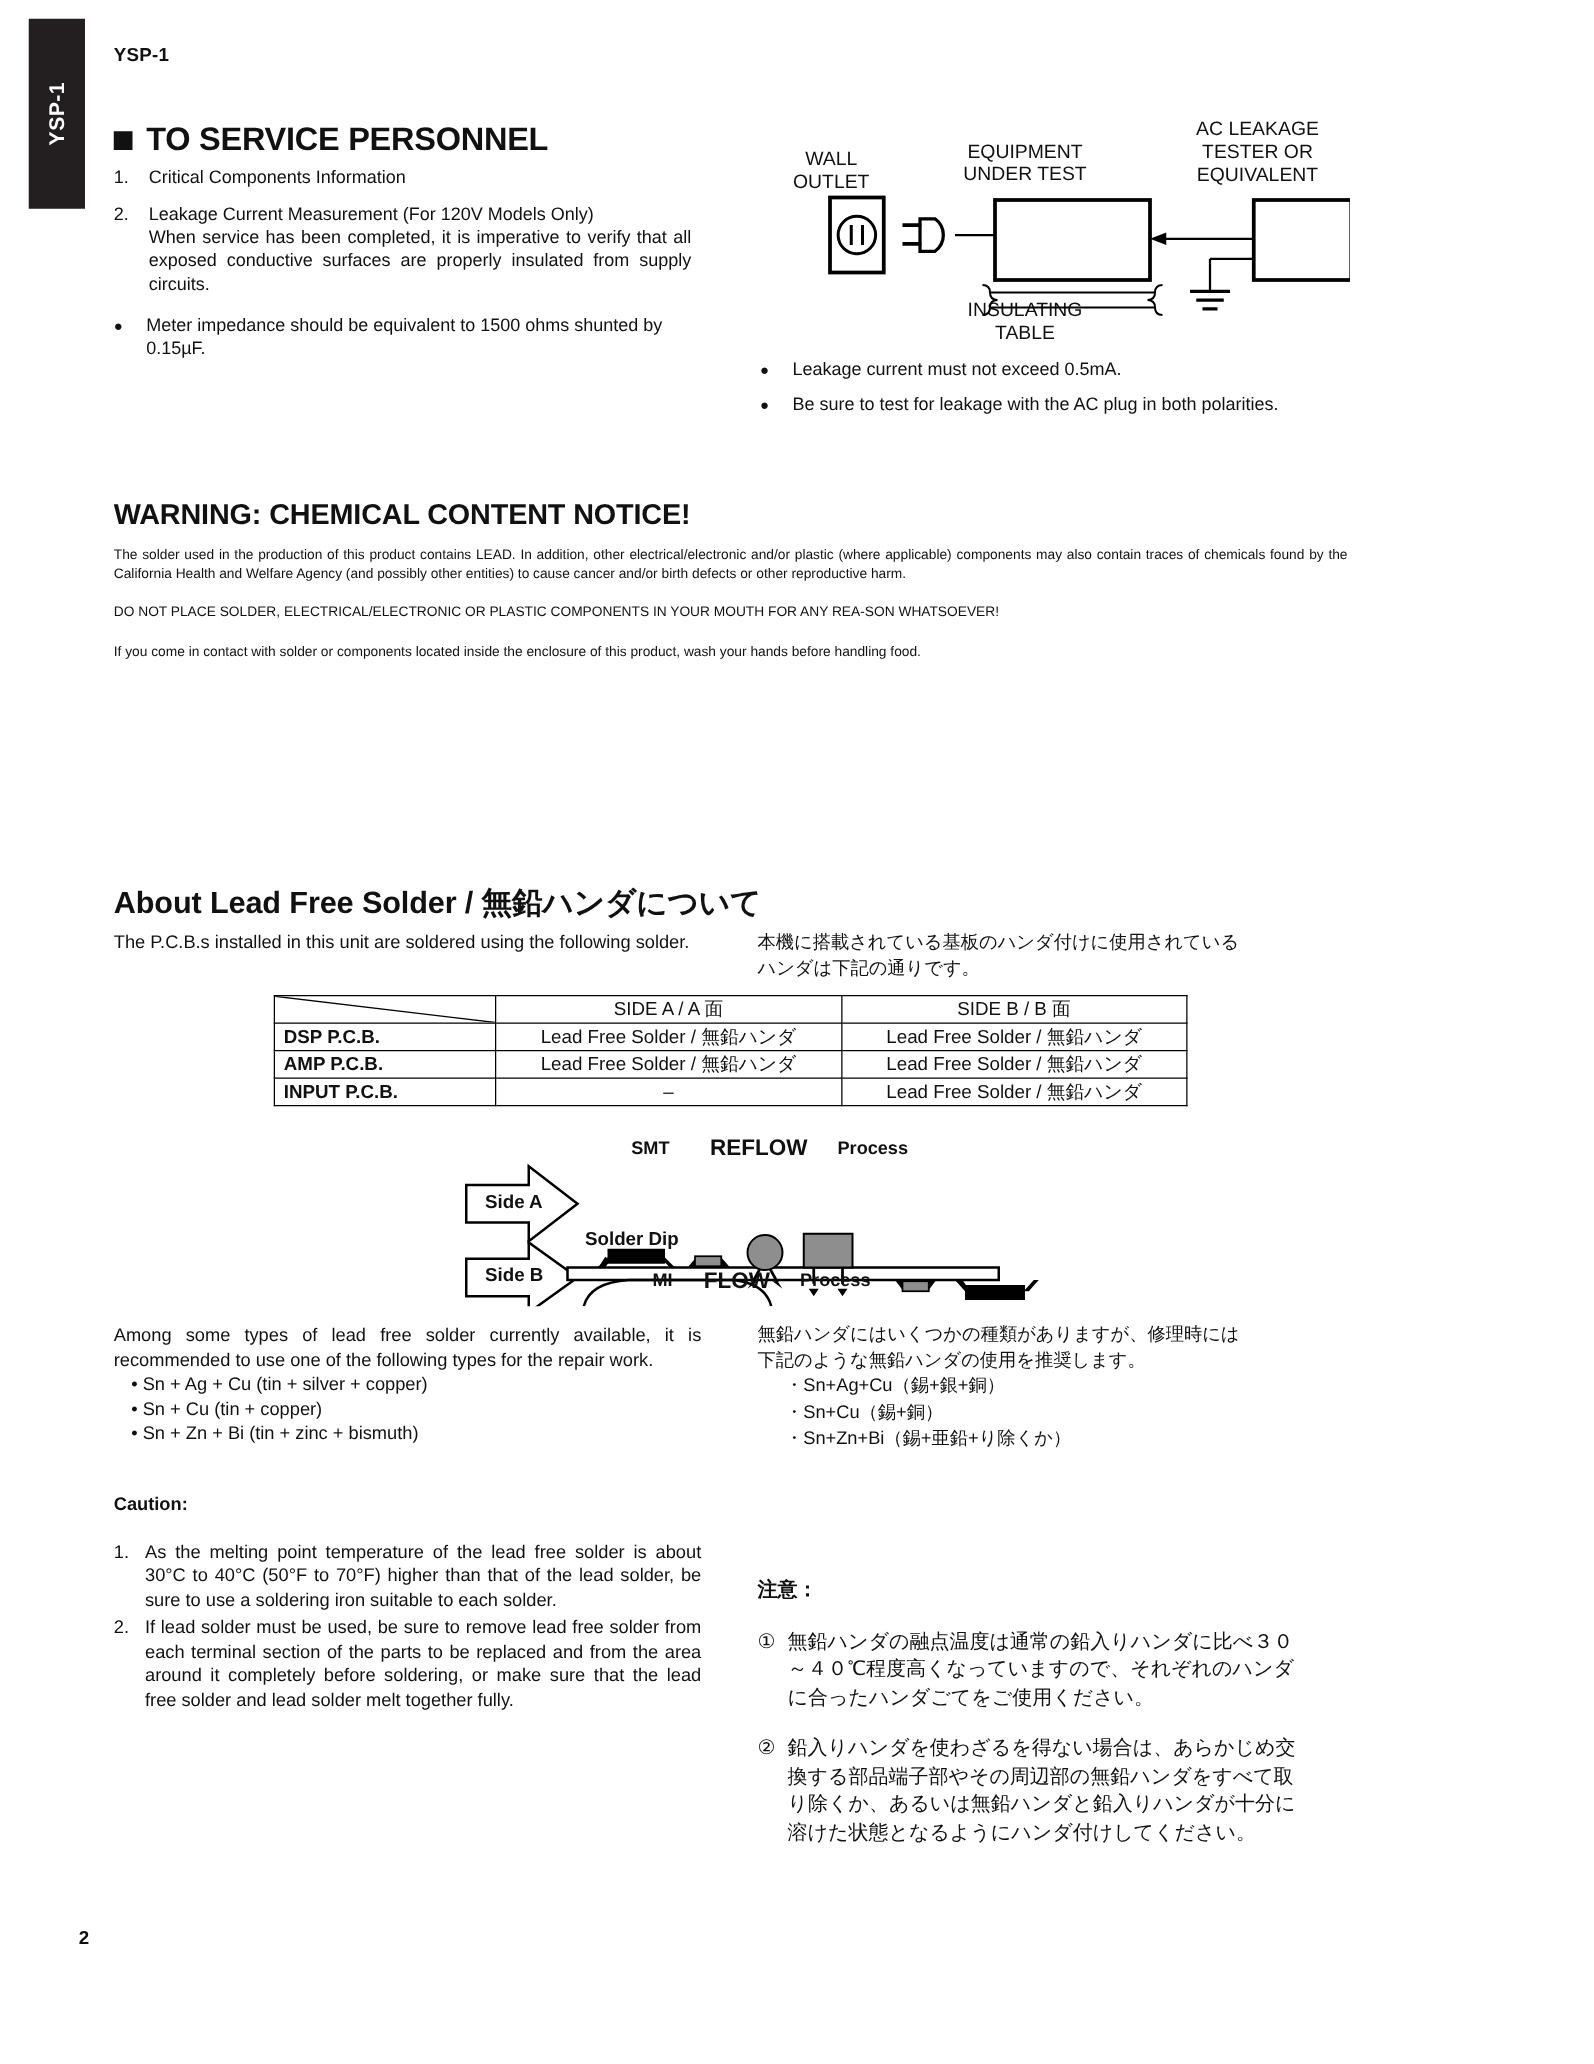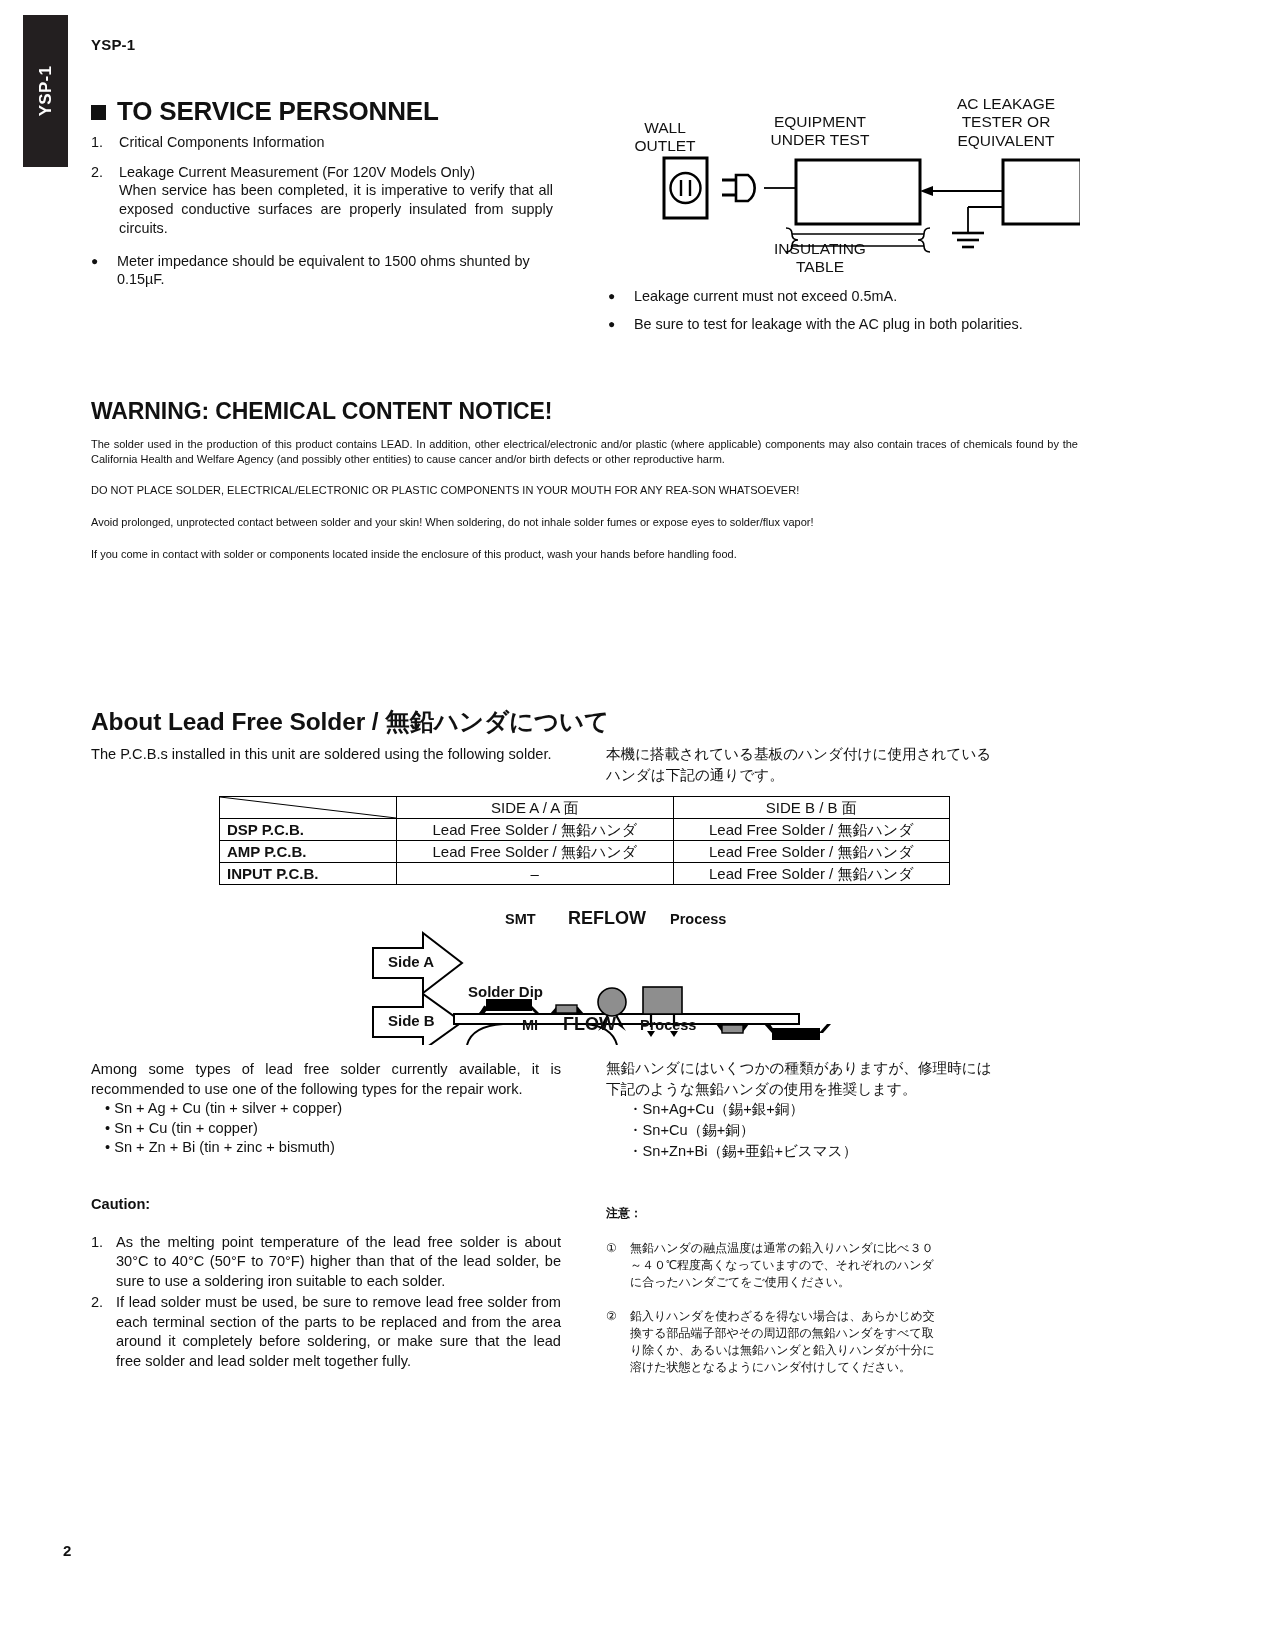--- a/index.html
+++ b/index.html
@@ -272,23 +272,23 @@
     position: absolute;
     left: 91px;
     top: 1195px;
     width: 470px;
     font-size: 14.6px;
     line-height: 1.34;
   }
   .caution-jp {
     position: absolute;
     left: 606px;
-    top: 1205px;
+    top: 1262px;
     width: 475px;
-    font-size: 12px;
+    font-size: 16px;
     line-height: 1.42;
   }
   .c-title { font-weight: bold; margin-bottom: 18px; }
   .c-item { display: flex; margin-top: 2px; }
   .c-item .cn { width: 25px; flex: none; }
   .c-item .cb { flex: 1; text-align: justify; }
   .c-item-jp { display: flex; margin-top: 2px; }
   .c-item-jp .cn { width: 24px; flex: none; }
   .c-item-jp .cb { flex: 1; }
 
@@ -398,21 +398,20 @@
       <path d="M330 133 q-6 0 -6 6 q0 6 -6 6 q6 0 6 6 q0 6 6 6" fill="none" stroke="#000" stroke-width="1.6"></path>
       <line x1="192" y1="139" x2="324" y2="139" stroke="#000" stroke-width="1.6"></line>
       <line x1="192" y1="151" x2="324" y2="151" stroke="#000" stroke-width="1.6"></line>
     </svg>
   </div>
 
   <div class="warn-heading">WARNING: CHEMICAL CONTENT NOTICE!</div>
   <div class="warn-body">
     <p>The solder used in the production of this product contains LEAD.  In addition, other electrical/electronic and/or plastic (where applicable) components may also contain traces of chemicals found by the California Health and Welfare Agency (and possibly other entities) to cause cancer and/or birth defects or other reproductive harm.</p>
     <p class="nojust">DO NOT PLACE SOLDER, ELECTRICAL/ELECTRONIC OR PLASTIC COMPONENTS IN YOUR MOUTH FOR ANY REA-SON WHATSOEVER!</p>
-    <p class="nojust">Avoid prolonged, unprotected contact between solder and your skin!  When soldering, do not inhale solder fumes or expose eyes to solder/flux vapor!</p>
     <p>If you come in contact with solder or components located inside the enclosure of this product, wash your hands before handling food.</p>
   </div>
 
   <div class="lfs-heading">About Lead Free Solder / 無鉛ハンダについて</div>
   <div class="lfs-en-intro">The P.C.B.s installed in this unit are soldered using the following solder.</div>
   <div class="lfs-jp-intro">
     <div>本機に搭載されている基板のハンダ付けに使用されている</div>
     <div>ハンダは下記の通りです。</div>
   </div>
 
@@ -502,21 +501,21 @@
       <li>• Sn + Zn + Bi (tin + zinc + bismuth)</li>
     </ul>
   </div>
 
   <div class="rec-jp">
     <div>無鉛ハンダにはいくつかの種類がありますが、修理時には</div>
     <div>下記のような無鉛ハンダの使用を推奨します。</div>
     <ul class="sub-list indent-jp">
       <li>・Sn+Ag+Cu（錫+銀+銅）</li>
       <li>・Sn+Cu（錫+銅）</li>
-      <li>・Sn+Zn+Bi（錫+亜鉛+ビスマス）</li>
+      <li>・Sn+Zn+Bi（錫+亜鉛+り除くか）</li>
     </ul>
   </div>
 
   <div class="caution-en">
     <div class="c-title">Caution:</div>
     <div class="c-item">
       <div class="cn">1.</div>
       <div class="cb">As the melting point temperature of the lead free solder is about 30°C to 40°C (50°F to 70°F) higher than that of the lead solder, be sure to use a soldering iron suitable to each solder.</div>
     </div>
     <div class="c-item">

